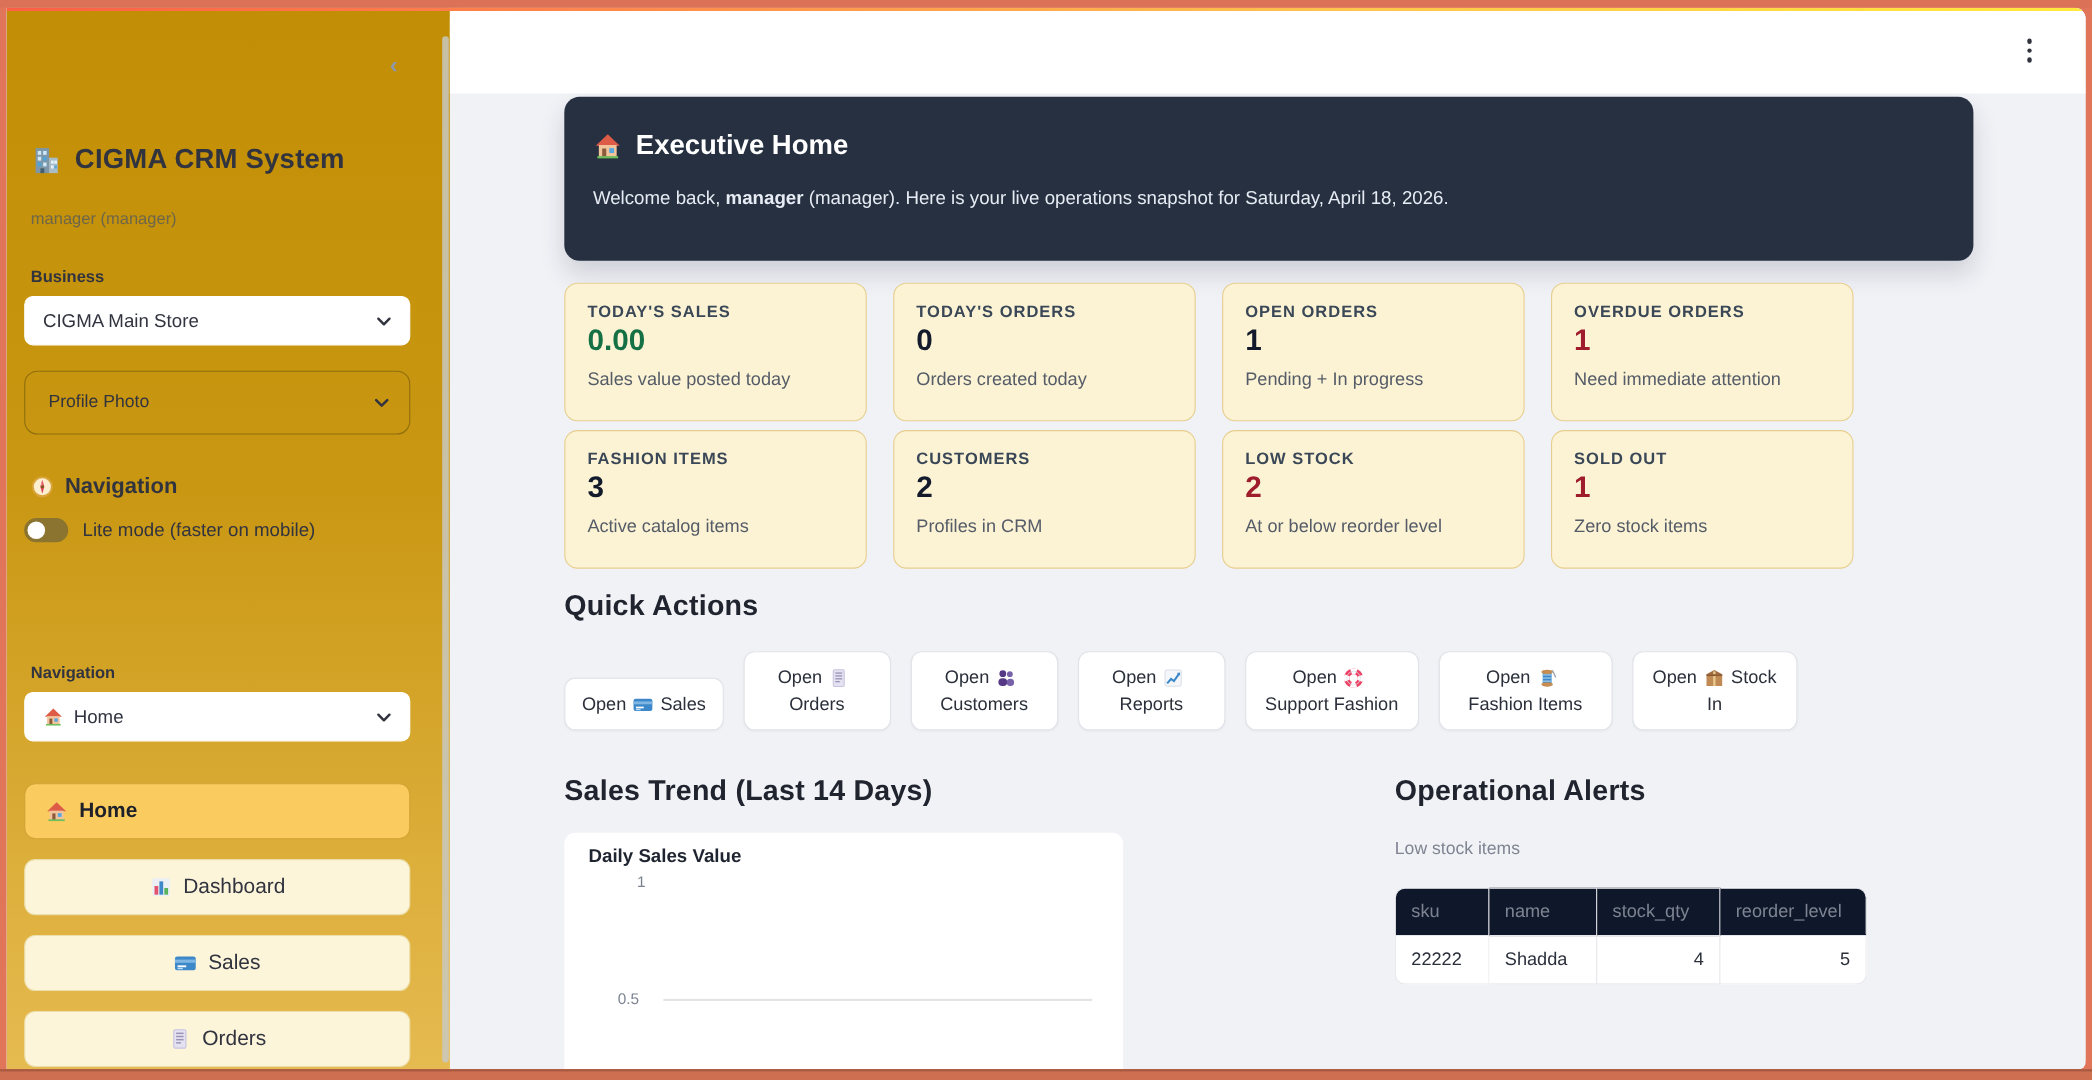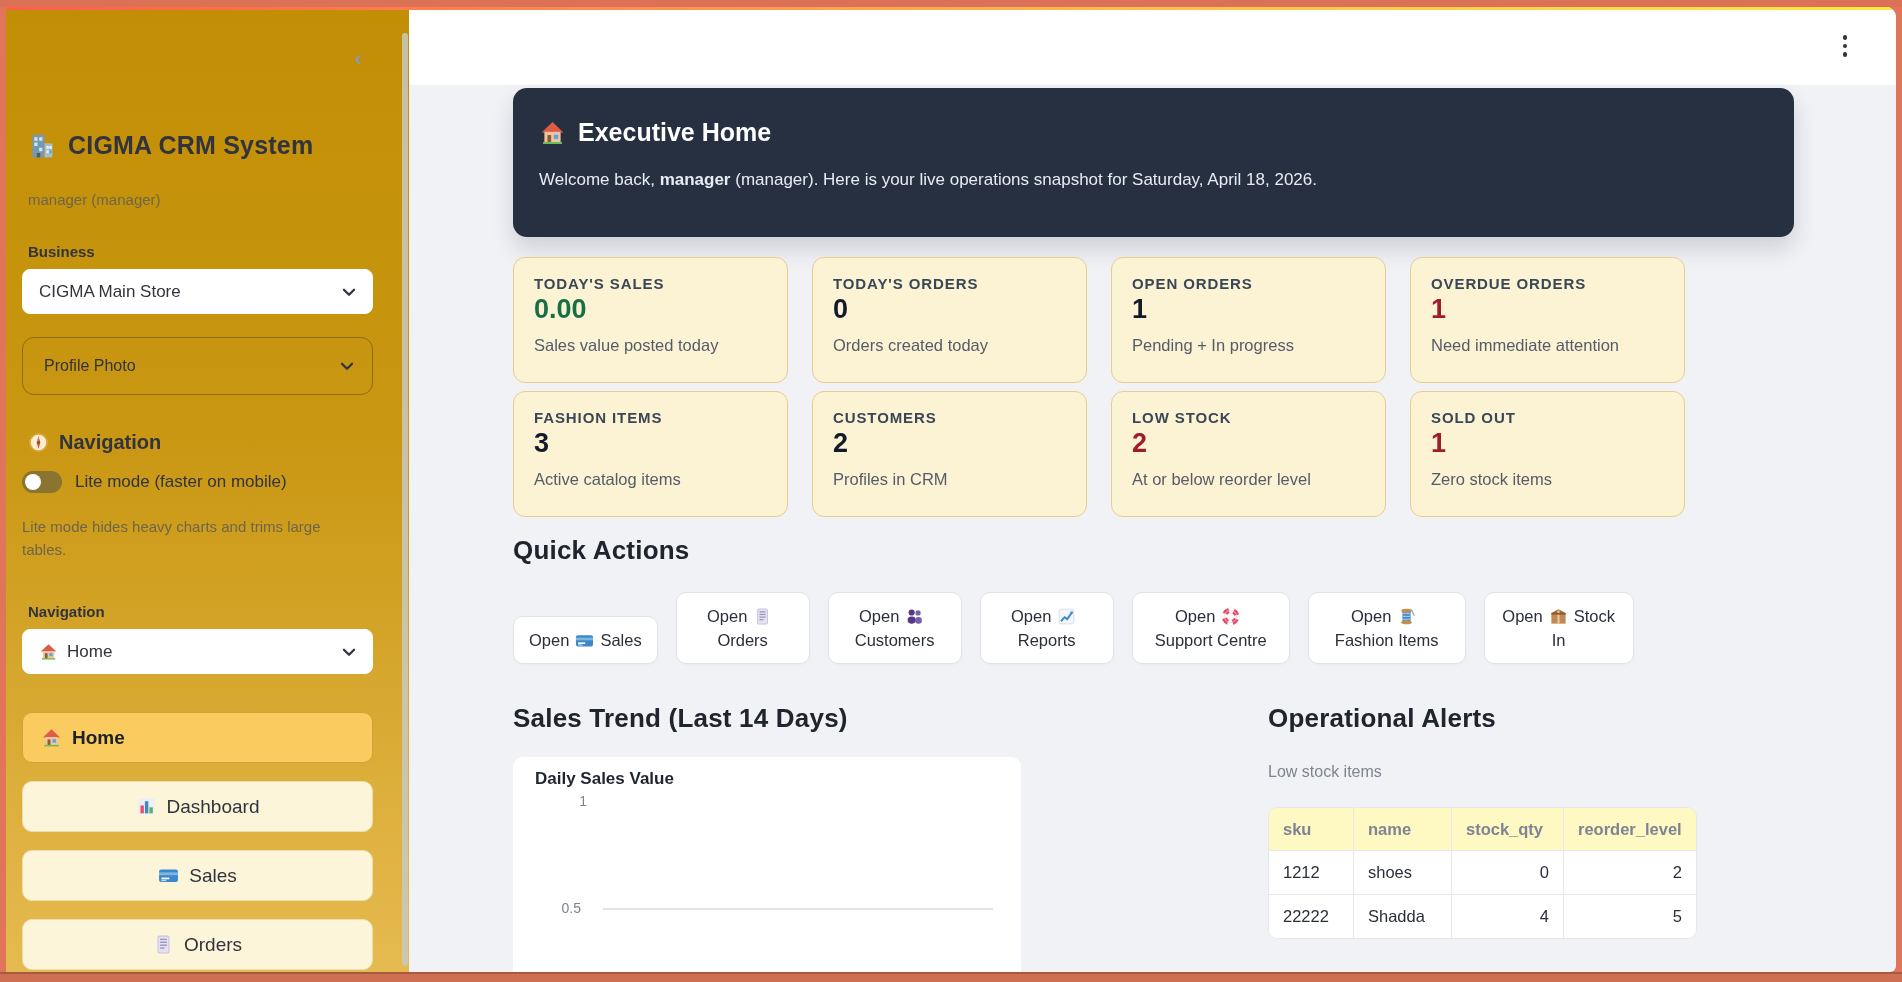--- a/index.html
+++ b/index.html
@@ -85,21 +85,21 @@
   .chart-title { font-size:17px; font-weight:bold; color:#1E2430; }
   .tick { position:absolute; font-size:14px; color:#7B8392; text-align:right; width:30px; }
   .tick-1 { left:44px; top:36px; }
   .tick-05 { left:38px; top:143px; }
   .gridline { position:absolute; left:90px; top:151px; width:390px; height:2px; background:#E4E4E6; }
 
   .alerts-caption { position:absolute; left:859px; top:756px; font-size:16px; color:#7E8491; }
   .alerts-table { position:absolute; left:859px; top:800px; width:429px; border-collapse:separate; border-spacing:0;
             background:#FFFFFF; border-radius:9px; font-size:16.5px; }
   .alerts-table th, .alerts-table td { border-right:1px solid #E6E7EC; border-bottom:1px solid #E6E7EC; height:44px; padding:0 14px; }
-  .alerts-table th { background:#fef9c3; font-weight:bold; color:#7E8491; text-align:left; border-top:1px solid #E6E7EC; }
+  .alerts-table th { background:#0f172a; font-weight:normal; color:#7E8491; text-align:left; border-top:1px solid #E6E7EC; }
   .alerts-table th:first-child, .alerts-table td:first-child { border-left:1px solid #E6E7EC; }
   .alerts-table td { color:#2A2F3A; text-align:left; }
   .alerts-table td.num { text-align:right; }
   .alerts-table tr th:first-child { border-top-left-radius:9px; }
   .alerts-table tr th:last-child { border-top-right-radius:9px; }
   .alerts-table tr:last-child td:first-child { border-bottom-left-radius:9px; }
   .alerts-table tr:last-child td:last-child { border-bottom-right-radius:9px; }
   .alerts-table col.c0 { width:86px; } .alerts-table col.c1 { width:98px; }
   .alerts-table col.c2 { width:112px; } .alerts-table col.c3 { width:133px; }
 
@@ -231,21 +231,20 @@
       <span>Navigation</span>
     </div>
 
     <div class="toggle-row">
       <span class="toggle-track">
           <span class="toggle-knob"></span>
         </span>
       <span class="toggle-label">Lite mode (faster on mobile)</span>
     </div>
 
-    <div class="sb-caption">Lite mode hides heavy charts and trims large tables.</div>
 
     <div class="sb-label" style="top:596px">Navigation</div>
     <div class="sb-select" style="top:622px">
       <span class="val">
         <svg class="ic" width="19" height="19">
             <use href="#i-house"></use>
           </svg>
         <span>Home</span>
       </span>
       <svg class="chev" width="18" height="18">
@@ -387,21 +386,21 @@
         <span class="l2">Reports</span>
       </button>
       <button class="qa-btn" style="width:158px">
         <span class="l1">
             <span>Open</span>
           <svg class="ic" width="19" height="19">
               <use href="#i-buoy"></use>
             </svg>
           <span></span>
           </span>
-        <span class="l2">Support Centre</span>
+        <span class="l2">Support Fashion</span>
       </button>
       <button class="qa-btn" style="width:158px">
         <span class="l1">
             <span>Open</span>
           <svg class="ic" width="19" height="19">
               <use href="#i-thread"></use>
             </svg>
           <span></span>
           </span>
         <span class="l2">Fashion Items</span>
@@ -440,26 +439,20 @@
       <thead>
         <tr>
           <th>sku</th>
           <th>name</th>
           <th>stock_qty</th>
           <th>reorder_level</th>
         </tr>
       </thead>
       <tbody>
         <tr>
-          <td>1212</td>
-          <td>shoes</td>
-          <td class="num">0</td>
-          <td class="num">2</td>
-        </tr>
-        <tr>
           <td>22222</td>
           <td>Shadda</td>
           <td class="num">4</td>
           <td class="num">5</td>
         </tr>
       </tbody>
     </table>
   </main>
 </div>
 

